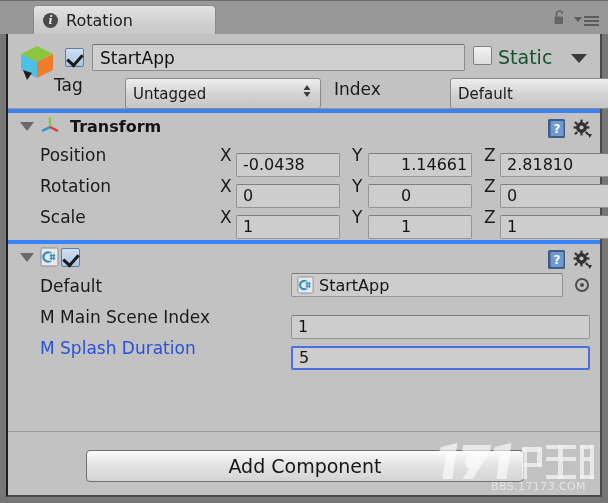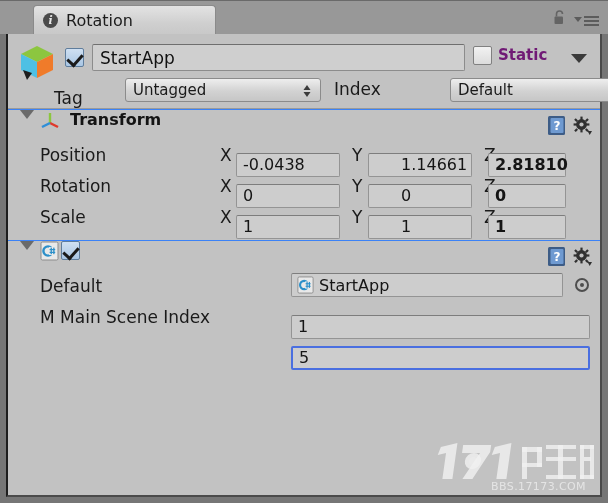--- a/index.html
+++ b/index.html
@@ -96,60 +96,60 @@
     border: 1px solid #8c8c8c;
     border-top-color: #6f6f6f;
     border-radius: 2px;
     display: flex; align-items: center;
     padding-left: 7px;
     font-size: 17px; color: #111;
   }
   .static-box { position: absolute; left: 465px; top: 12px; }
   .static-label {
     position: absolute; left: 490px; top: 12px;
-    font-size: 15px; color: #701a75; font-weight: bold;
+    font-size: 19px; color: #14532d;
   }
   .static-arrow {
     position: absolute; left: 563px; top: 20px;
     width: 0; height: 0;
     border-left: 8px solid transparent;
     border-right: 8px solid transparent;
     border-top: 9px solid #3a3a3a;
   }
   .tag-label {
-    position: absolute; left: 46px; top: 54px;
+    position: absolute; left: 46px; top: 41px;
     font-size: 17px; color: #1a1a1a;
   }
   .layer-label {
     position: absolute; left: 326px; top: 45px;
     font-size: 17px; color: #1a1a1a;
   }
   .popup {
-    position: absolute; height: 24px;
+    position: absolute; height: 31px;
     background: linear-gradient(#eeeeee, #d2d2d2 55%, #c6c6c6);
     border: 1px solid #8b8b8b;
     border-radius: 3px;
     display: flex; align-items: center;
     padding-left: 7px;
     font-size: 15px; color: #1a1a1a;
   }
   .popup .updown {
     position: absolute; right: 9px; top: 4px;
     width: 8px; height: 16px;
   }
   .tag-popup  { left: 117px; top: 44px; width: 196px; }
   .layer-popup{ left: 400px; top: 44px; width: 180px; margin-left: 42px; }
 
   
   .comp { position: relative; background: #c2c2c2; }
   .comp-head {
     position: relative; height: 30px;
     background: #c2c2c2;
-    border-top: 1px solid #3b82f6;
-    display: flex; align-items: flex-start;
+    border-top: 4px solid #3b82f6;
+    display: flex; align-items: center;
   }
   .foldout {
     margin-left: 12px; margin-right: 6px;
     width: 0; height: 0;
     border-left: 7px solid transparent;
     border-right: 7px solid transparent;
     border-top: 9px solid #6a6a6a;
   }
   .comp-title { font-size: 16px; font-weight: bold; color: #141414; }
   .comp-right {
@@ -181,21 +181,21 @@
     font-family: "DejaVu Sans", "Liberation Sans", sans-serif;
     margin-top: 20px;
   }
   .field.focus { border: 2px solid #4a6fe0; background: #cdcdcd; }
   .axis {
     position: absolute;
     font-size: 17px; color: #1a1a1a;
   }
   .ax-x { left: 212px; } .f-x { left: 228px; width: 104px; }
   .ax-y { left: 344px; } .f-y { left: 360px; width: 104px; padding-left: 32px; }
-  .ax-z { left: 476px; } .f-z { left: 480px; width: 78px; font-weight: bold; }
+  .ax-z { left: 476px; } .f-z { left: 492px; width: 109px; }
 
   .cs-icon { width: 19px; height: 20px; }
   .script-chk { margin: 0 7px 0 2px; }
 
   .obj-field {
     position: absolute; left: 283px; top: 3px;
     width: 272px; height: 24px;
     background: #cdcdcd;
     border: 1px solid #949494;
     border-top-color: #7d7d7d;
@@ -452,25 +452,31 @@
         </span>
         <span class="obj-sel"></span>
       </div>
 
       <div class="row">
         <span class="row-label">M Main Scene Index</span>
         <span class="field f-wide">1</span>
       </div>
 
       <div class="row">
+        <span class="row-label blue">M Splash Duration</span>
         <span class="field f-wide focus">5</span>
       </div>
       <div style="height:10px;"></div>
     </div>
 
+    <div class="footer">
+      <div class="add-btn">
+        <span>Add Component</span>
+      </div>
+    </div>
 
     <div class="watermark">
       <svg viewBox="0 0 160 46" width="160" height="46">
         <g fill="rgba(255,255,255,0.80)" transform="skewX(-8)">
           <polygon points="8,8 24,4 24,40 14,40 14,14 6,16"></polygon>
           <polygon points="30,6 58,6 58,13 44,40 34,40 48,14 30,14"></polygon>
           <ellipse cx="42" cy="22" rx="8" ry="8" fill="rgba(255,255,255,0.80)"></ellipse>
           <ellipse cx="42" cy="22" rx="4" ry="4" fill="rgba(255,255,255,0.25)"></ellipse>
           <polygon points="62,8 78,4 78,40 68,40 68,14 60,16"></polygon>
         </g>

